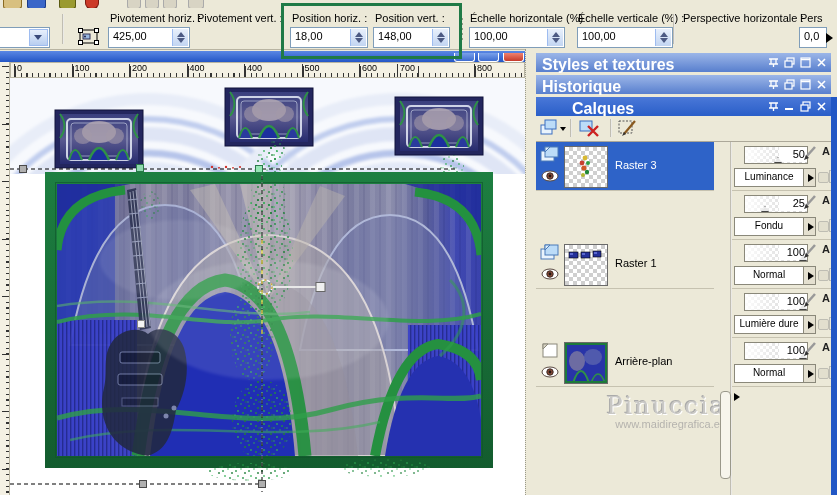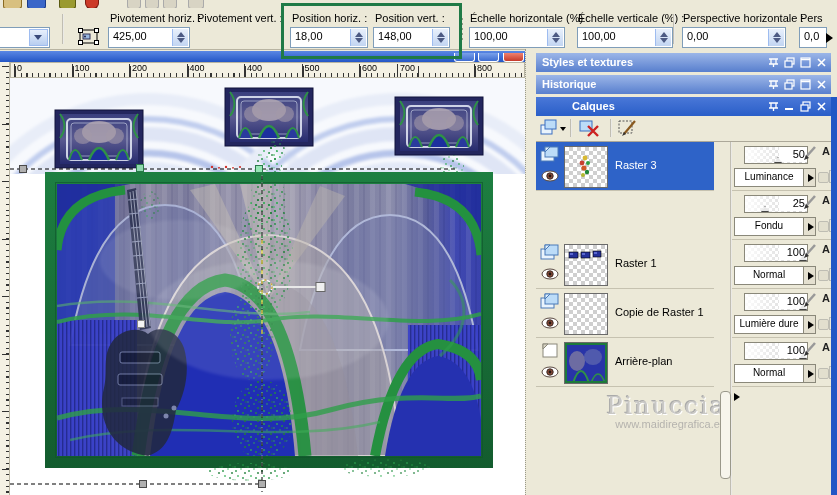--- a/index.html
+++ b/index.html
@@ -54,21 +54,21 @@
          background-image:
            repeating-linear-gradient(to bottom,#333 0 1px,transparent 1px 5.75px),
            repeating-linear-gradient(to bottom,#333 0 1px,transparent 1px 57.5px);
          background-size:3px 433px,7px 433px;background-position:right 4px,right 4px;
          background-repeat:no-repeat;}
   .canvas{position:absolute;left:10px;top:29px;width:515px;height:417px;background:#fff;}
   .dockedge{position:absolute;left:525px;top:49px;width:11px;height:446px;background:#ece9d8;
             border-left:1px dotted #9a9a8a;box-sizing:border-box;}
   
   .rightcol{position:absolute;left:536px;top:49px;width:301px;height:446px;background:#ece9d8;}
-  .pbar{position:absolute;left:0;height:19px;width:295px;color:#fff;font-weight:bold;font-size:11px;
+  .pbar{position:absolute;left:0;height:19px;width:295px;color:#fff;font-weight:bold;font-size:16px;
         padding:3px 0 0 6px;box-sizing:border-box;}
   .pbar.inactive{background:linear-gradient(#9cb6e8,#587fce);}
   .pbar.active{background:linear-gradient(#4a78d8,#2a5ec8);padding-left:36px;}
   .picons{position:absolute;right:3px;top:3px;display:flex;gap:3px;}
   .picons svg{display:block;}
   .ltoolbar{position:absolute;left:0;top:67px;width:295px;height:25px;background:#ece9d8;}
   .lbtn{position:absolute;top:1px;width:30px;height:23px;}
   .lbody{position:absolute;left:0;top:92px;width:295px;height:354px;border-top:1px solid #aca899;}
   .lrow{position:absolute;left:0;width:178px;height:49px;border-bottom:1px solid #c6c2b0;box-sizing:border-box;}
   .lrow.sel{background:#2e63c8;color:#fff;}
@@ -190,27 +190,20 @@
       <span>100,00</span>
       <span class="spinbtns">
           <i class="up"></i>
           <i class="dn"></i>
         </span>
     </div>
 
     <div class="vsep" style="left:673px"></div>
 
     <span class="tlabel" style="left:683px">Perspective horizontale :</span>
-    <div class="spin" style="left:682px;width:80px">
-      <span>0,00</span>
-      <span class="spinbtns">
-          <i class="up"></i>
-          <i class="dn"></i>
-        </span>
-    </div>
 
     <span class="tlabel" style="left:800px">Pers</span>
     <div class="spin" style="left:799px;width:20px;padding-right:2px">
       <span>0,0</span>
     </div>
     <div class="overflow-arrow"></div>
   </div>
 
   <div class="imgwin">
     <div class="ititle">
@@ -574,38 +567,20 @@
                 <rect x="28" y="6" width="8" height="6" fill="#24309a"></rect>
               </g>
               <rect x="5" y="8" width="3" height="2" fill="#5a68d0"></rect>
               <rect x="17" y="8" width="3" height="2" fill="#5a68d0"></rect>
               <rect x="29" y="7" width="3" height="2" fill="#5a68d0"></rect>
             </svg>
         </span>
         <span class="lname">Raster 1</span>
       </div>
 
-      <div class="lrow" style="top:147px">
-        <span class="ltype">
-          <svg width="22" height="17">
-              <rect x="1" y="5" width="13" height="10" fill="#eaf4fd" stroke="#4a7ab8"></rect>
-              <rect x="5" y="1" width="13" height="10" fill="#bcdcf8" stroke="#4a7ab8"></rect>
-              <path d="M5,1 l5,0 l-5,5 z" fill="#dceefc" stroke="#4a7ab8"></path>
-            </svg>
-        </span>
-        <span class="leye">
-          <svg width="18" height="12">
-              <ellipse cx="9" cy="6" rx="8" ry="5" fill="#fff" stroke="#5a4a42"></ellipse>
-              <circle cx="9" cy="6" r="3.2" fill="#8a4a3a" stroke="#3a2a22"></circle>
-              <circle cx="9" cy="6" r="1.4" fill="#241a14"></circle>
-            </svg>
-        </span>
-        <span class="lthumb"></span>
-        <span class="lname">Copie de Raster 1</span>
-      </div>
 
       <div class="lrow" style="top:196px">
         <span class="ltype">
           <svg width="22" height="17">
               <rect x="3" y="2" width="14" height="13" fill="#fff" stroke="#8a887a"></rect>
               <path d="M3,2 l5,0 l-5,5 z" fill="#d8d4c4" stroke="#8a887a"></path>
             </svg>
         </span>
         <span class="leye">
           <svg width="18" height="12">

